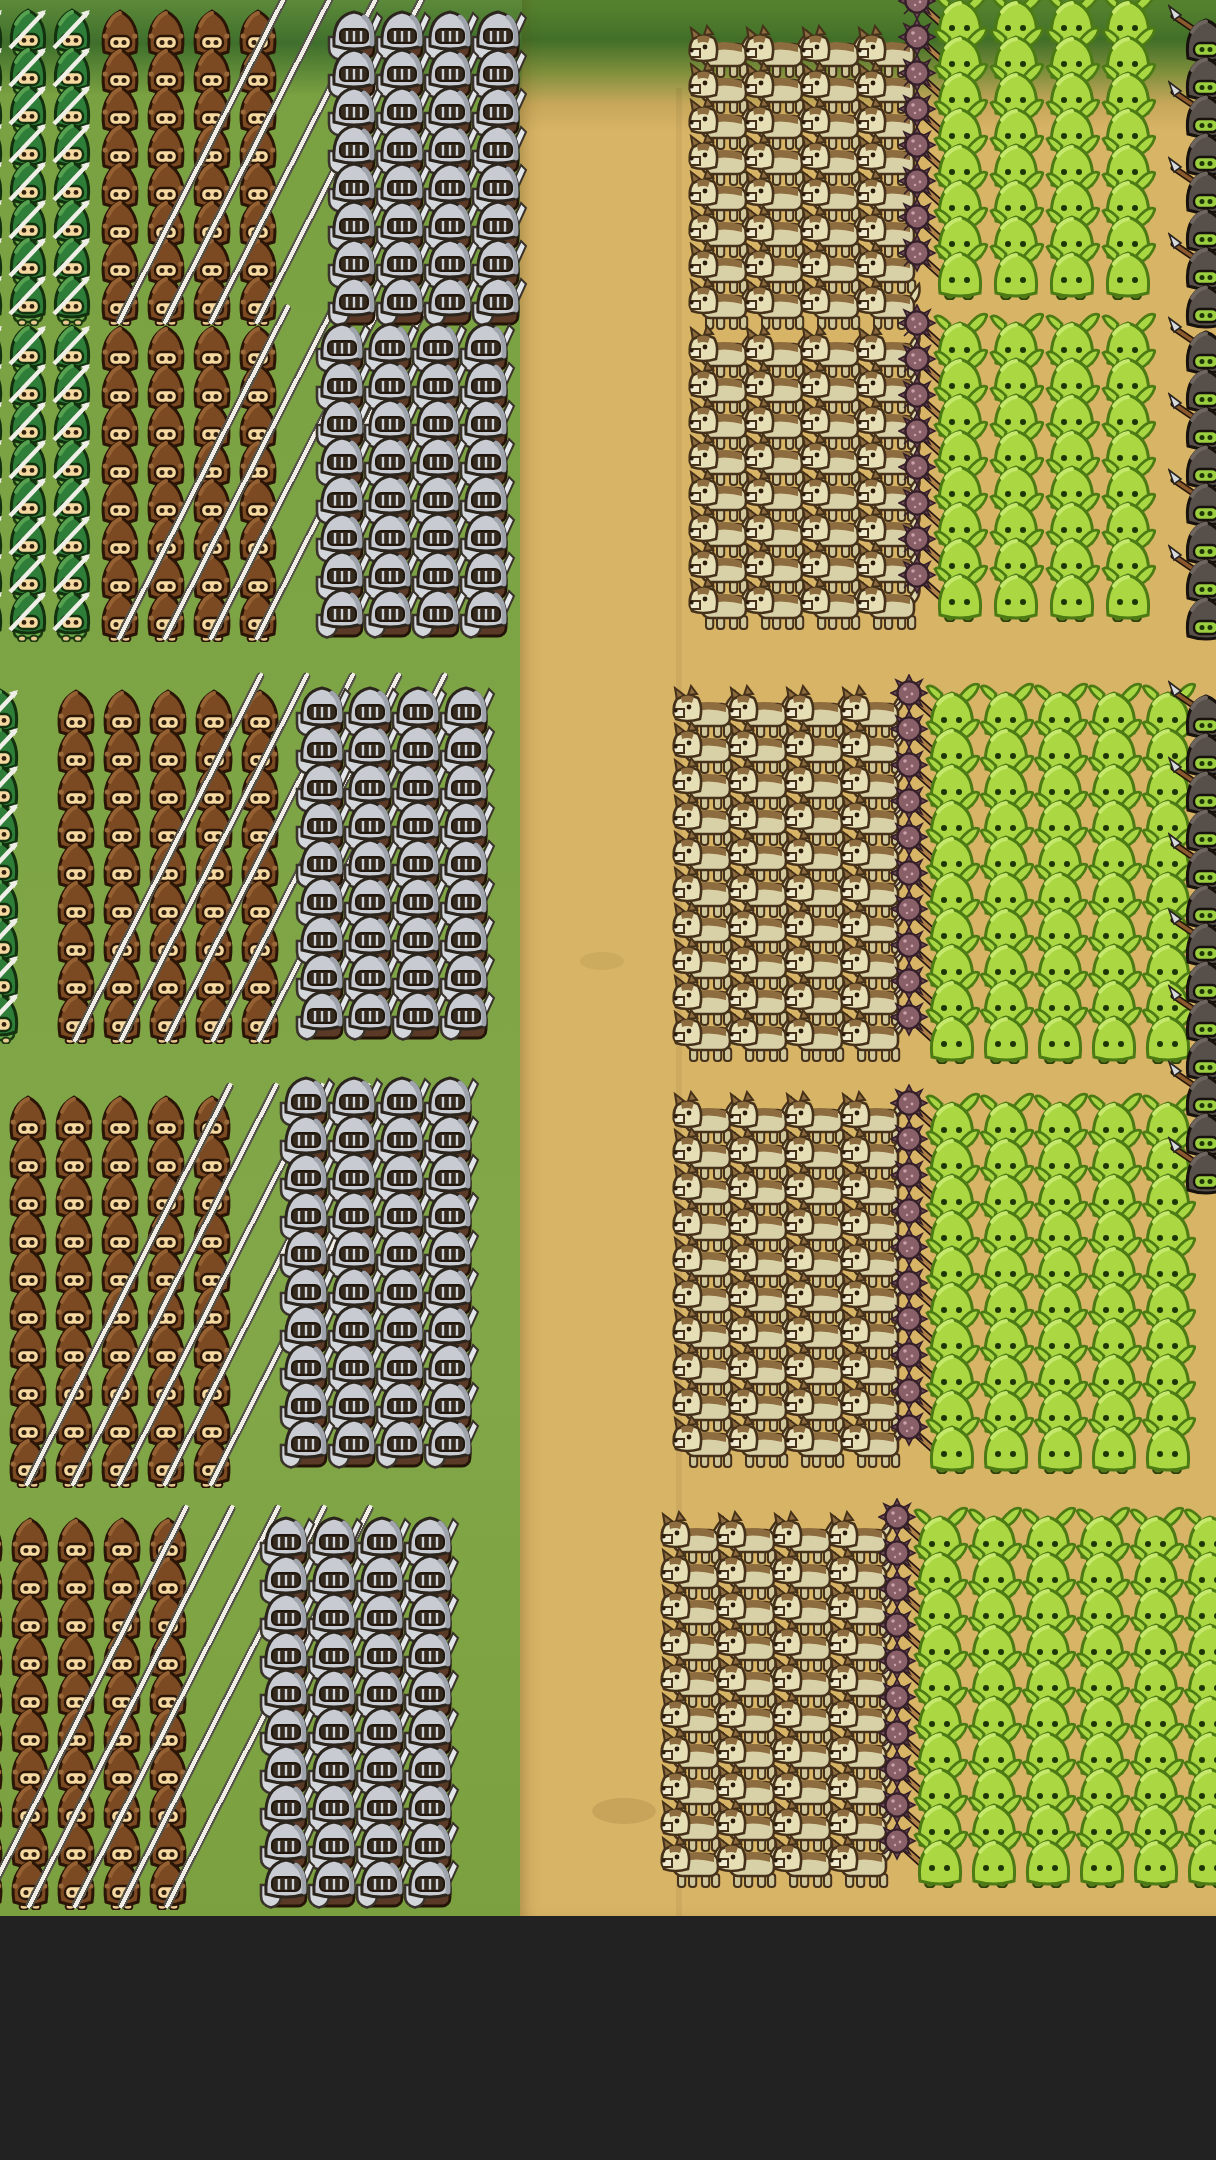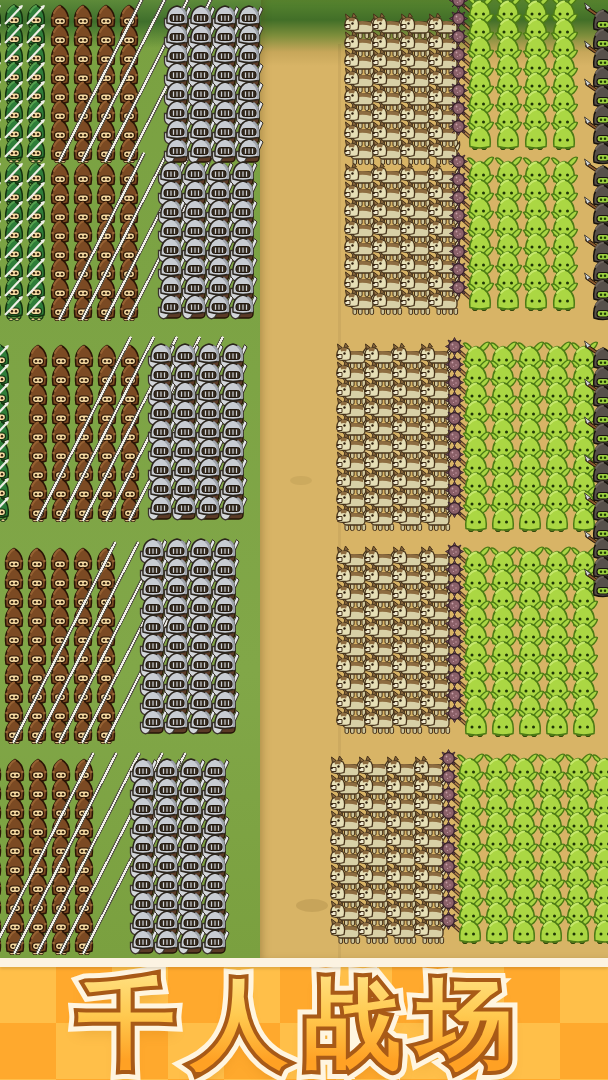--- a/index.html
+++ b/index.html
@@ -2956,23 +2956,14 @@
         <use href="#sym-spearman-spear"></use>
       </svg>
       <svg class="unit" width="30" height="30" style="left: 584px; top: 549px;">
         <use href="#sym-spearman"></use>
       </svg>
       <svg class="unit" width="30" height="30" style="left: 584px; top: 568px;">
         <use href="#sym-spearman-spear"></use>
       </svg>
     </div>
 
-  <div class="banner">
-    <div class="banner-stripe"></div>
-    <div class="banner-checker"></div>
-    <div class="banner-title">
-      <span class="t back">千人战场</span>
-      <span class="t mid">千人战场</span>
-      <span class="t front">千人战场</span>
-    </div>
-  </div>
 
 </div>
 
 </body></html>

